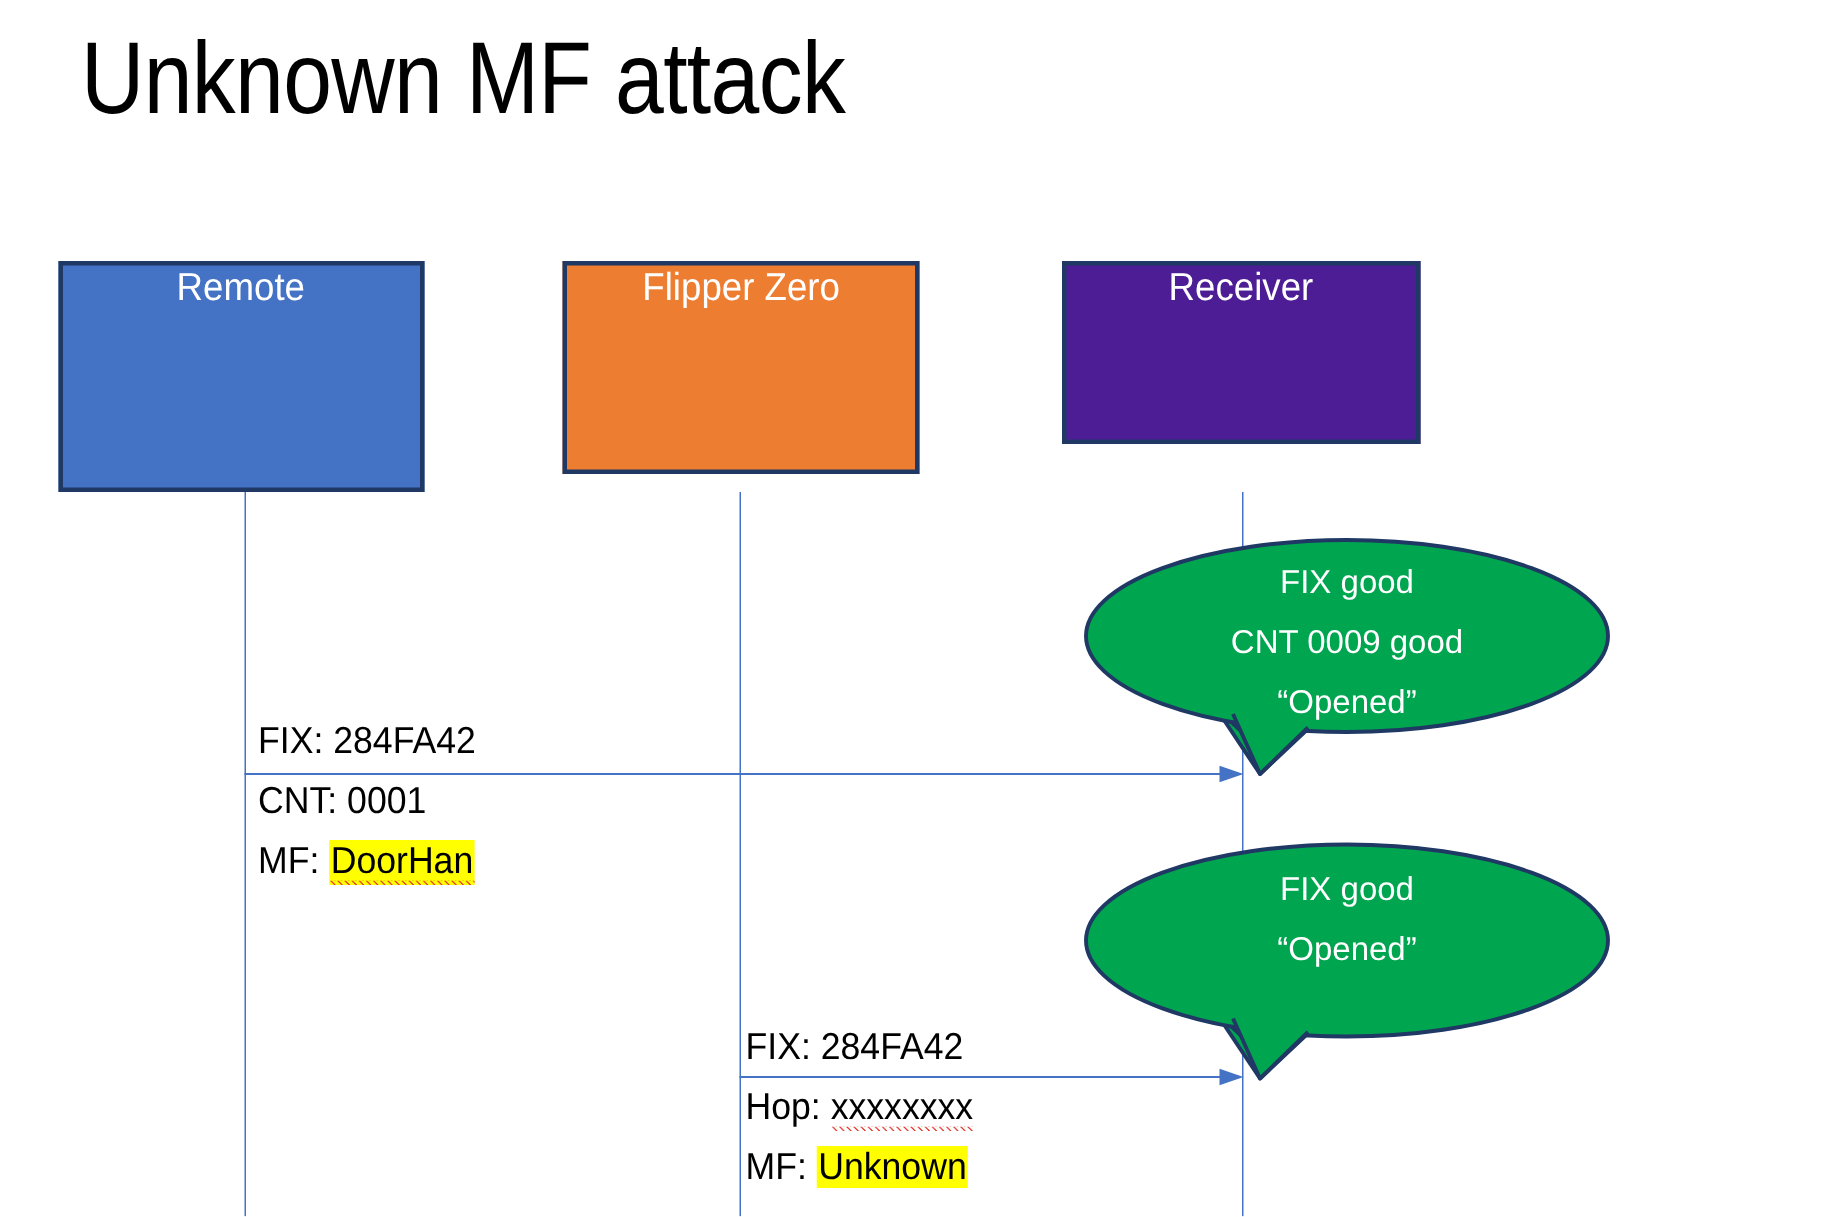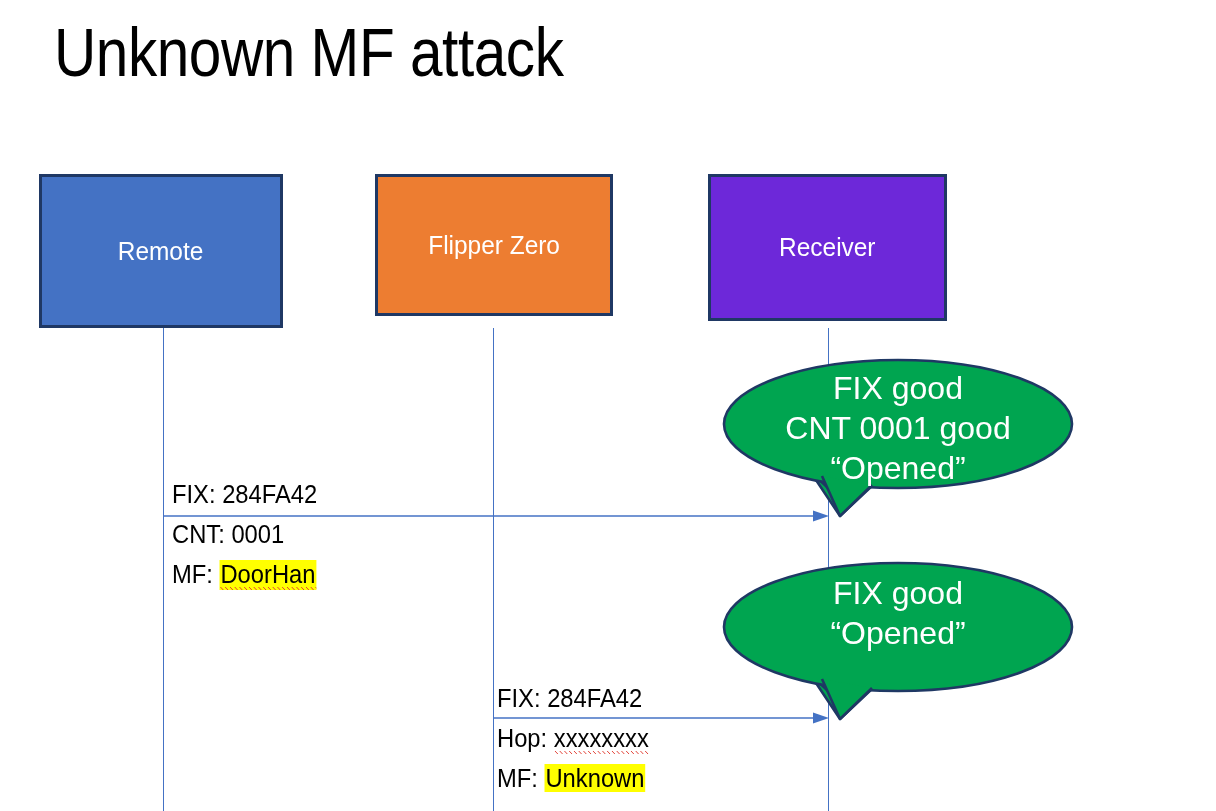--- a/index.html
+++ b/index.html
@@ -35,42 +35,42 @@
     transform: scaleX(0.86);
     transform-origin: left center;
   }
 
   
   .actor-box {
     position: absolute;
     box-sizing: border-box;
     border: 3px solid #1F3864;
     display: flex;
-    align-items: center;
+    align-items: flex-start;
     justify-content: center;
   }
   .actor-label {
     color: #ffffff;
     font-size: 26px;
     font-weight: 400;
     line-height: 1.1;
     text-align: center;
     transform: scaleX(0.94);
   }
   #box-remote {
     left: 39px; top: 174px; width: 244px; height: 154px;
     background: #4472C4;
   }
   #box-flipper {
     left: 375px; top: 174px; width: 238px; height: 142px;
     background: #ED7D31;
   }
   #box-receiver {
-    left: 708px; top: 174px; width: 239px; height: 147px;
-    background: #6d28d9;
+    left: 708px; top: 174px; width: 239px; height: 122px;
+    background: #4c1d95;
   }
 
   
   .lifeline {
     position: absolute;
     width: 1px;
     background: #4472C4;
     top: 328px;
     bottom: 0;
   }
@@ -118,21 +118,21 @@
   .callout {
     position: absolute;
   }
   .callout svg { display: block; overflow: visible; }
   .callout-text {
     position: absolute;
     left: 0;
     width: 100%;
     text-align: center;
     color: #ffffff;
-    font-size: 32px;
+    font-size: 22px;
     line-height: 40px;
     pointer-events: none;
   }
   .callout-line { display: block; }
 
   #callout-1 { left: 722px; top: 358px; width: 352px; height: 165px; }
   #callout-1 .callout-text { top: 10px; }
   #callout-2 { left: 722px; top: 561px; width: 352px; height: 165px; }
   #callout-2 .callout-text { top: 12px; }
 </style>
@@ -184,21 +184,21 @@
   </div>
 
   <div class="callout" id="callout-1">
     <svg width="352" height="165" viewBox="0 0 352 165">
       <path d="M 106,130 L 88,113 L 118,158 L 152,126 Z" fill="#00A550" stroke="#1F3864" stroke-width="2.6" stroke-linejoin="round"></path>
       <ellipse cx="176" cy="66" rx="174" ry="64" fill="#00A550" stroke="#1F3864" stroke-width="2.6"></ellipse>
       <path d="M 100,118 L 118,158 L 150,127" fill="#00A550" stroke="#1F3864" stroke-width="2.6" stroke-linejoin="round"></path>
     </svg>
     <div class="callout-text">
       <span class="callout-line">FIX good</span>
-      <span class="callout-line">CNT 0001 good</span>
+      <span class="callout-line">CNT 0009 good</span>
       <span class="callout-line">“Opened”</span>
     </div>
   </div>
 
   <div class="callout" id="callout-2">
     <svg width="352" height="165" viewBox="0 0 352 165">
       <path d="M 106,130 L 88,113 L 118,158 L 152,126 Z" fill="#00A550" stroke="#1F3864" stroke-width="2.6" stroke-linejoin="round"></path>
       <ellipse cx="176" cy="66" rx="174" ry="64" fill="#00A550" stroke="#1F3864" stroke-width="2.6"></ellipse>
       <path d="M 100,118 L 118,158 L 150,127" fill="#00A550" stroke="#1F3864" stroke-width="2.6" stroke-linejoin="round"></path>
     </svg>

